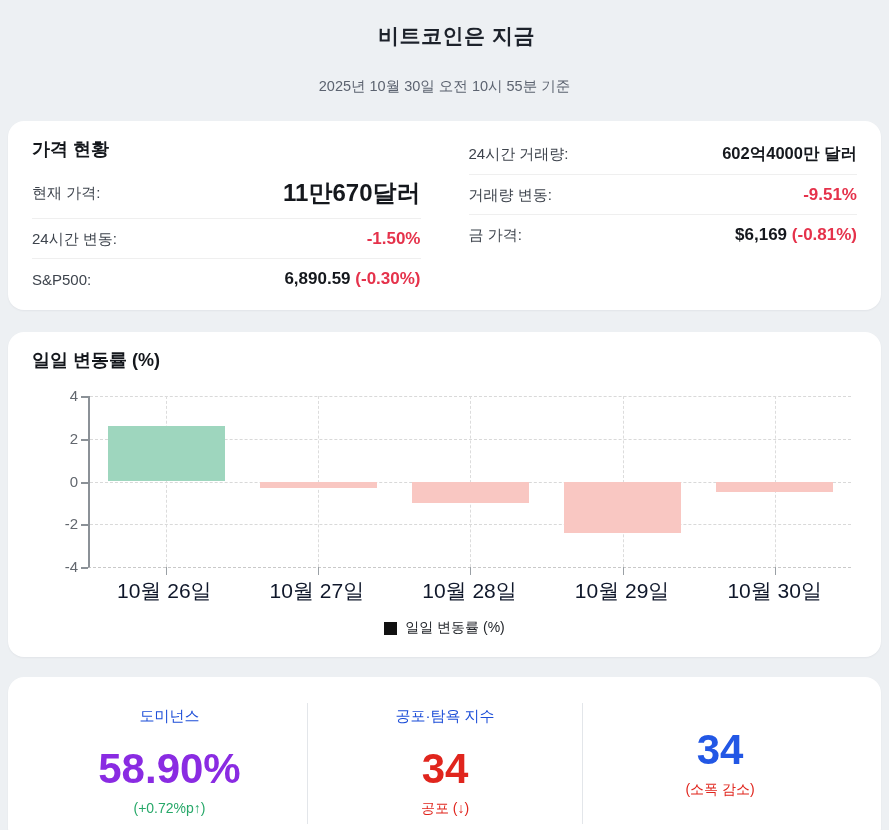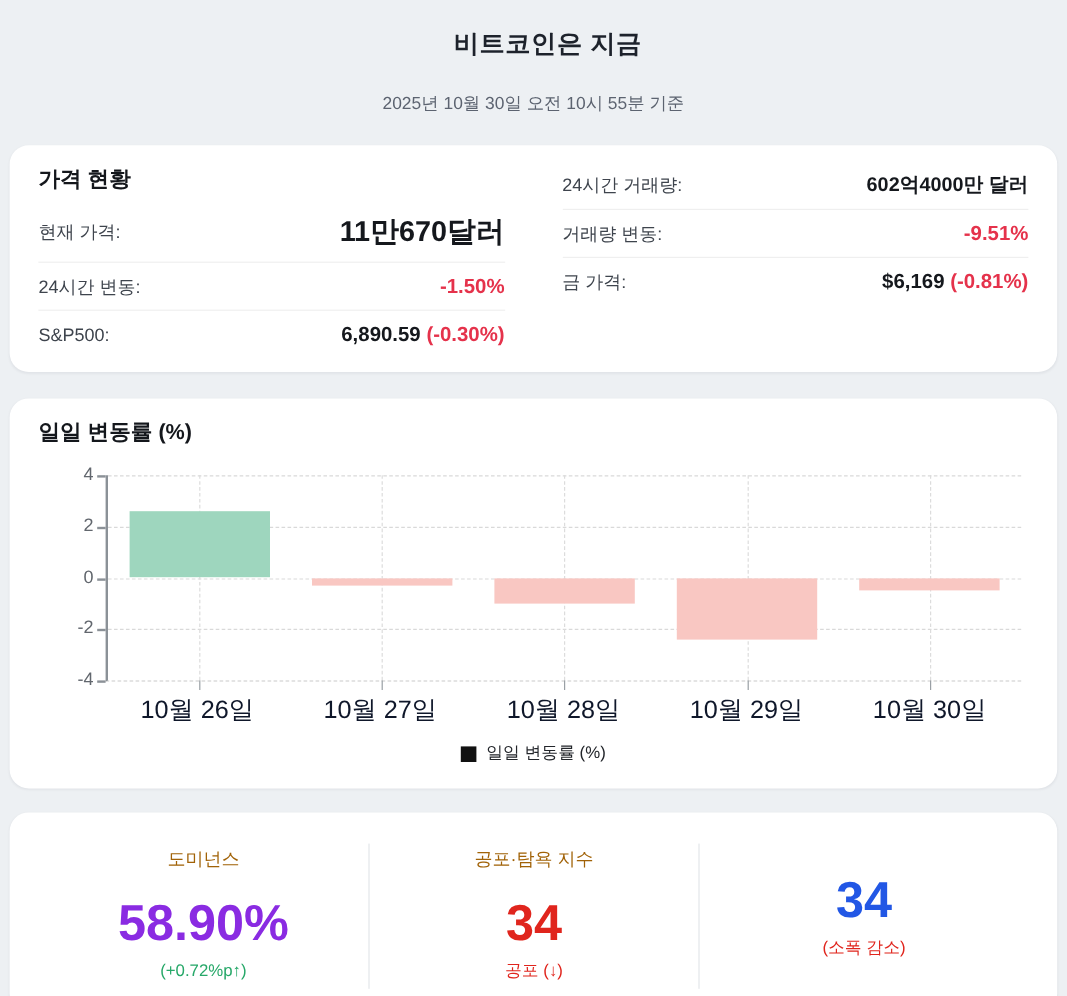--- a/index.html
+++ b/index.html
@@ -100,21 +100,21 @@
     display: flex; align-items: center; justify-content: center;
     gap: 8px; margin-top: 14px;
   }
   .legend-swatch { width: 13px; height: 13px; display: inline-block; }
   .legend-label { font-size: 14px; color: #22252a; }
   
   .card-sentiment { margin-top: 20px; padding-bottom: 20px; }
   .metrics { display: grid; grid-template-columns: 1fr 1fr 1fr; margin-top: 14px; }
   .metric { text-align: center; padding: 4px 10px 6px; }
   .metric + .metric { border-left: 1px solid #e3e6ea; }
-  .metric-label { font-size: 15px; color: #a16207; }
+  .metric-label { font-size: 15px; color: #1d4ed8; }
   .metric-value { font-size: 42px; font-weight: bold; margin-top: 20px; line-height: 1.1; }
   .metric-note { font-size: 14px; margin-top: 8px; }
 </style>
 </head>
 <body>
 
 <h1 class="page-title">비트코인은 지금</h1>
 <p class="page-subtitle">2025년 10월 30일 오전 10시 55분 기준</p>
 
 <div class="card card-info">

